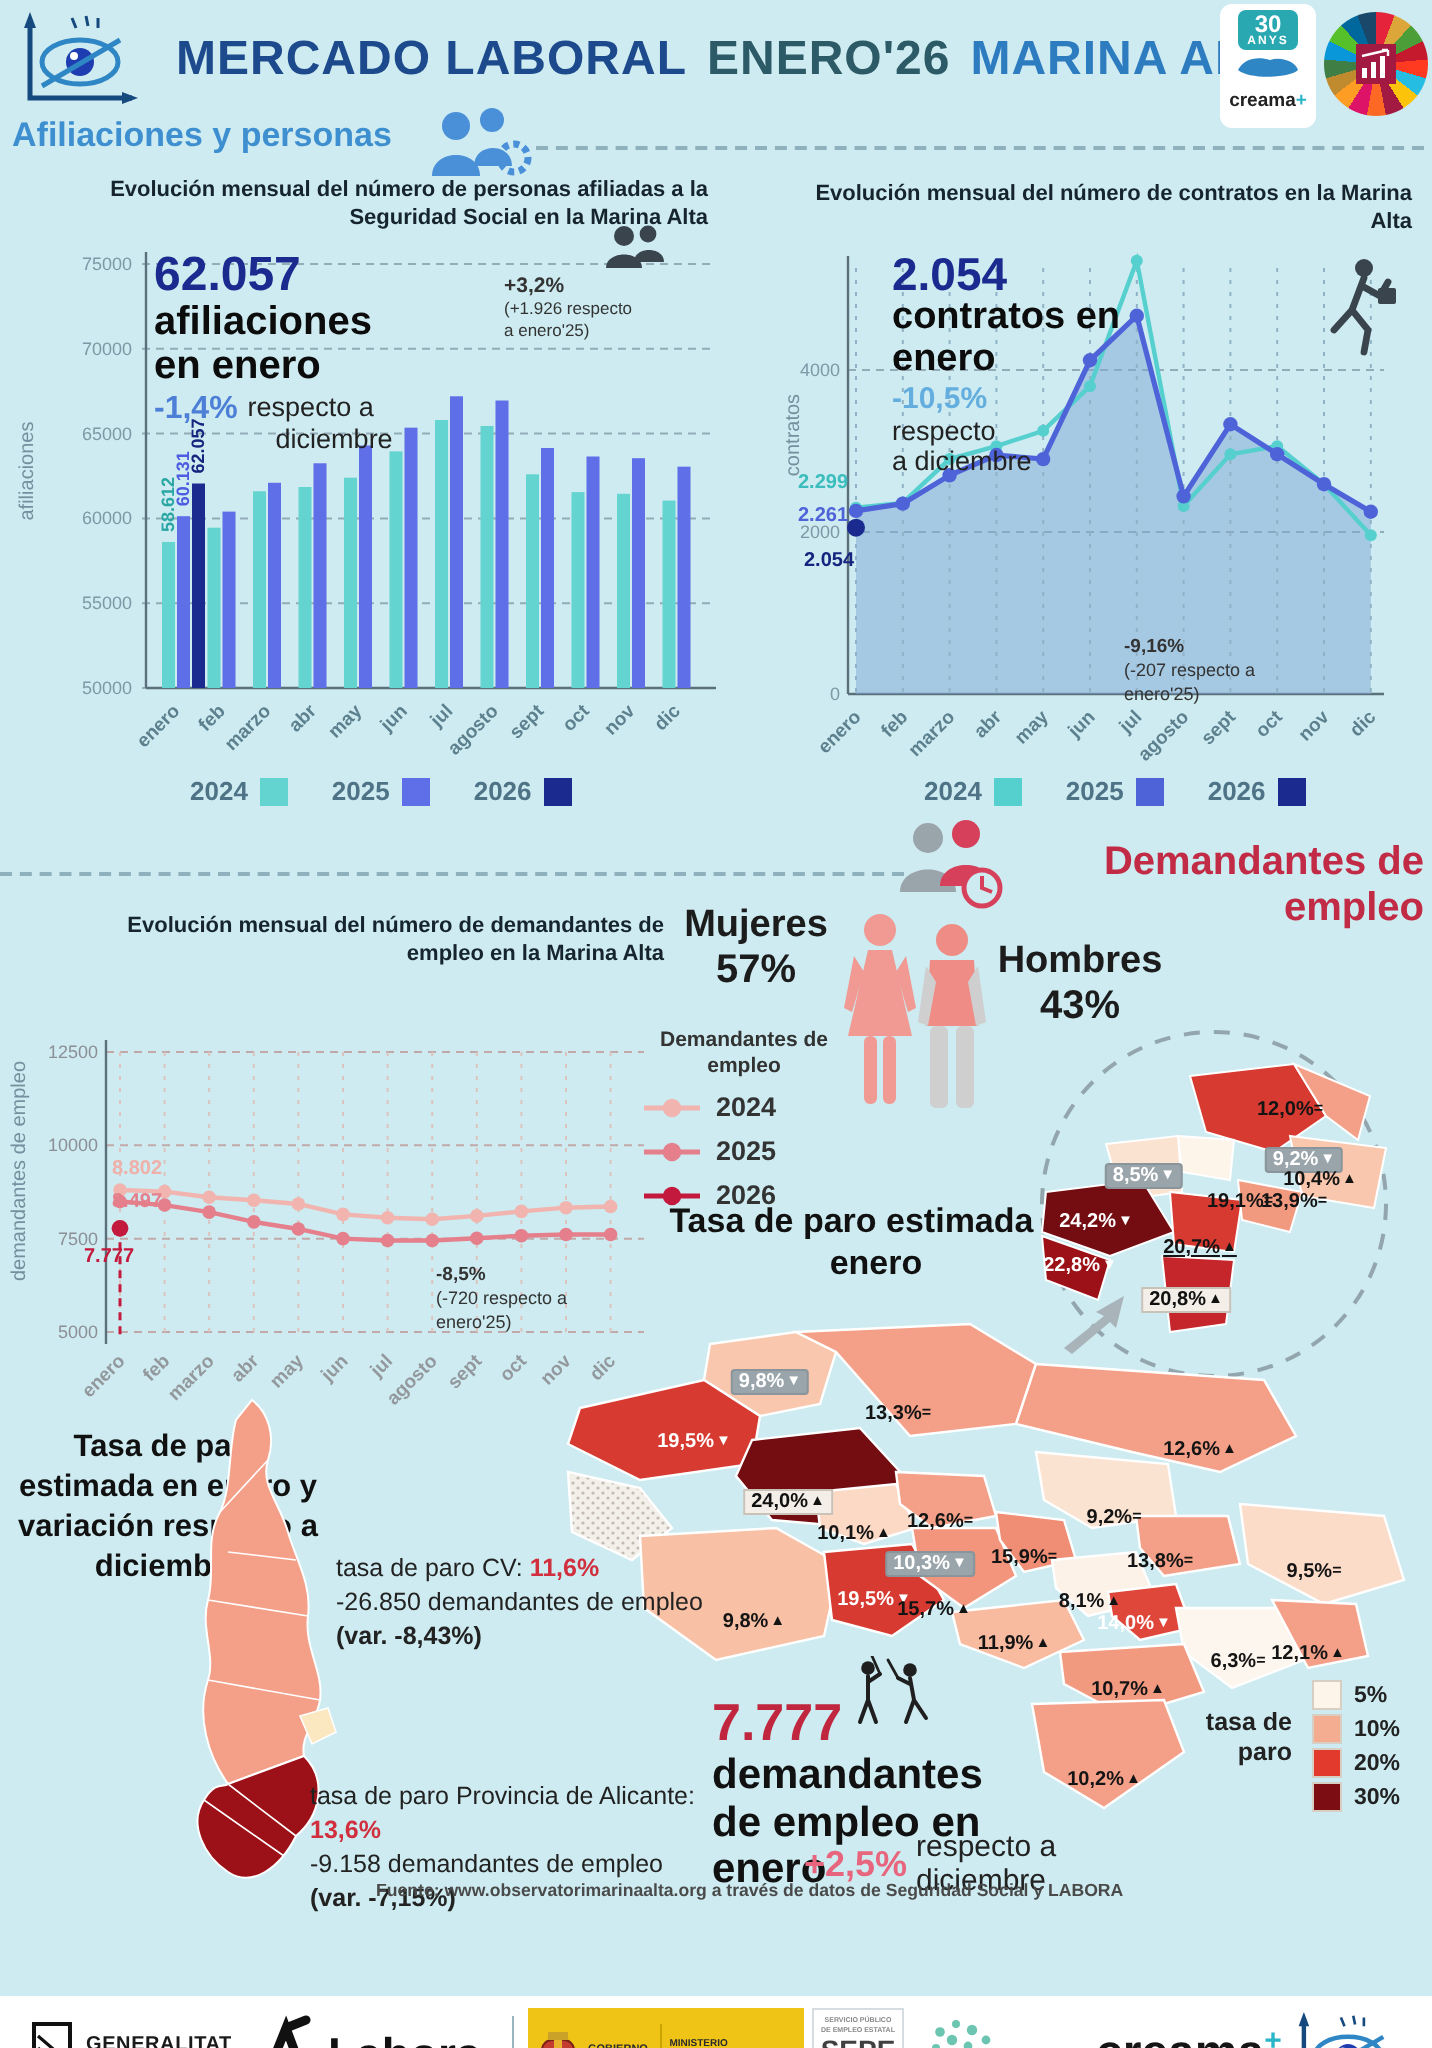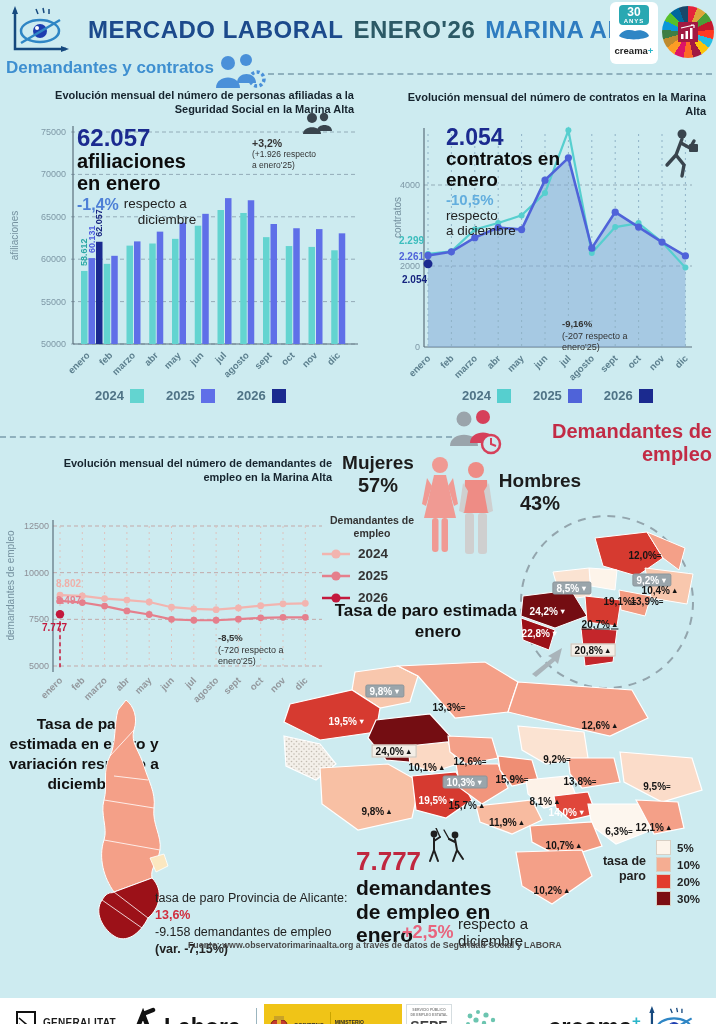--- a/index.html
+++ b/index.html
@@ -122,21 +122,21 @@
     <div class="sdg-core">
       <svg width="20" height="20" viewBox="0 0 20 20">
           <rect x="3" y="12" width="2.5" height="5" fill="#fff"></rect>
           <rect x="7.5" y="9" width="2.5" height="8" fill="#fff"></rect>
           <rect x="12" y="6" width="2.5" height="11" fill="#fff"></rect>
           <path d="M3,6 L16,3 M16,3 L13,3 M16,3 L16,6" stroke="#fff" stroke-width="1.2" fill="none"></path>
         </svg>
     </div>
   </div>
 
-  <div class="abs sec1-title">Demandantes y contratos</div>
+  <div class="abs sec1-title">Afiliaciones y personas</div>
   <svg class="abs" style="left:212px;top:52px" width="58" height="40" viewBox="0 0 58 40">
     <circle cx="16" cy="11" r="7" fill="#4a90d9"></circle>
     <path d="M4,36 C4,22 28,22 28,36 Z" fill="#4a90d9"></path>
     <circle cx="34" cy="8" r="6" fill="#4a90d9"></circle>
     <path d="M25,31 C25,19 44,19 44,31 Z" fill="#4a90d9"></path>
     <circle cx="45" cy="27" r="7" fill="none" stroke="#4a90d9" stroke-width="3.5" stroke-dasharray="3 2.4"></circle>
   </svg>
   <div class="abs dash" style="left:268px;top:73px;width:444px"></div>
 
   <div class="abs chart-title" style="left:38px;top:88px;width:316px">Evolución mensual del número de personas afiliadas a la Seguridad Social en la Marina Alta</div>
@@ -567,20 +567,25 @@
     </div>
 
   <svg class="abs" style="left:64px;top:696px" width="140" height="260" viewBox="0 0 140 260">
     <path d="M62,4 C70,10 74,22 70,34 C66,46 76,56 80,70 C84,84 92,96 90,112 C88,128 98,140 96,154 C94,166 86,172 88,182 L50,196 C40,182 34,162 40,144 C44,132 36,118 40,104 C44,90 38,74 46,60 C52,48 50,28 54,14 Z" fill="#f4a088" stroke="#fff" stroke-width="1"></path>
     <path d="M40,104 L90,112 M40,144 L96,154 M46,60 L70,34 M50,80 L84,84" stroke="#fff" stroke-width="0.8" fill="none"></path>
     <path d="M88,182 C100,194 96,212 84,222 C76,238 62,248 50,240 C38,232 30,216 38,204 C44,194 48,198 50,196 Z" fill="#9c1118" stroke="#fff" stroke-width="1"></path>
     <path d="M50,196 L84,222 M38,204 L78,232" stroke="#fff" stroke-width="0.8" fill="none"></path>
     <path d="M86,162 L100,158 L104,170 L92,176 Z" fill="#fbe7c0" stroke="#fff" stroke-width="0.8"></path>
   </svg>
 
+  <div class="abs stat" style="left:168px;top:776px;width:186px">
+    <span>tasa de paro CV:</span>
+    <span class="sv">11,6%</span>
+    <div><span>-26.850 demandantes de empleo</span> <span class="var">(var. -8,43%)</span></div>
+  </div>
   <div class="abs stat" style="left:155px;top:890px;width:196px">
     <span>tasa de paro Provincia de Alicante:</span>
     <span class="sv">13,6%</span>
     <div><span>-9.158 demandantes de empleo</span> <span class="var">(var. -7,15%)</span></div>
   </div>
 
   <svg class="abs" style="left:424px;top:828px" width="48" height="36" viewBox="0 0 48 36">
     <g stroke="#1f1f1f" stroke-width="2" fill="none" stroke-linecap="round">
       <path d="M10,10 L10,22 M10,13 L16,9 M10,22 L6,33 M10,22 L14,33"></path>
       <path d="M16,9 L12,0" stroke-width="1.4"></path>

